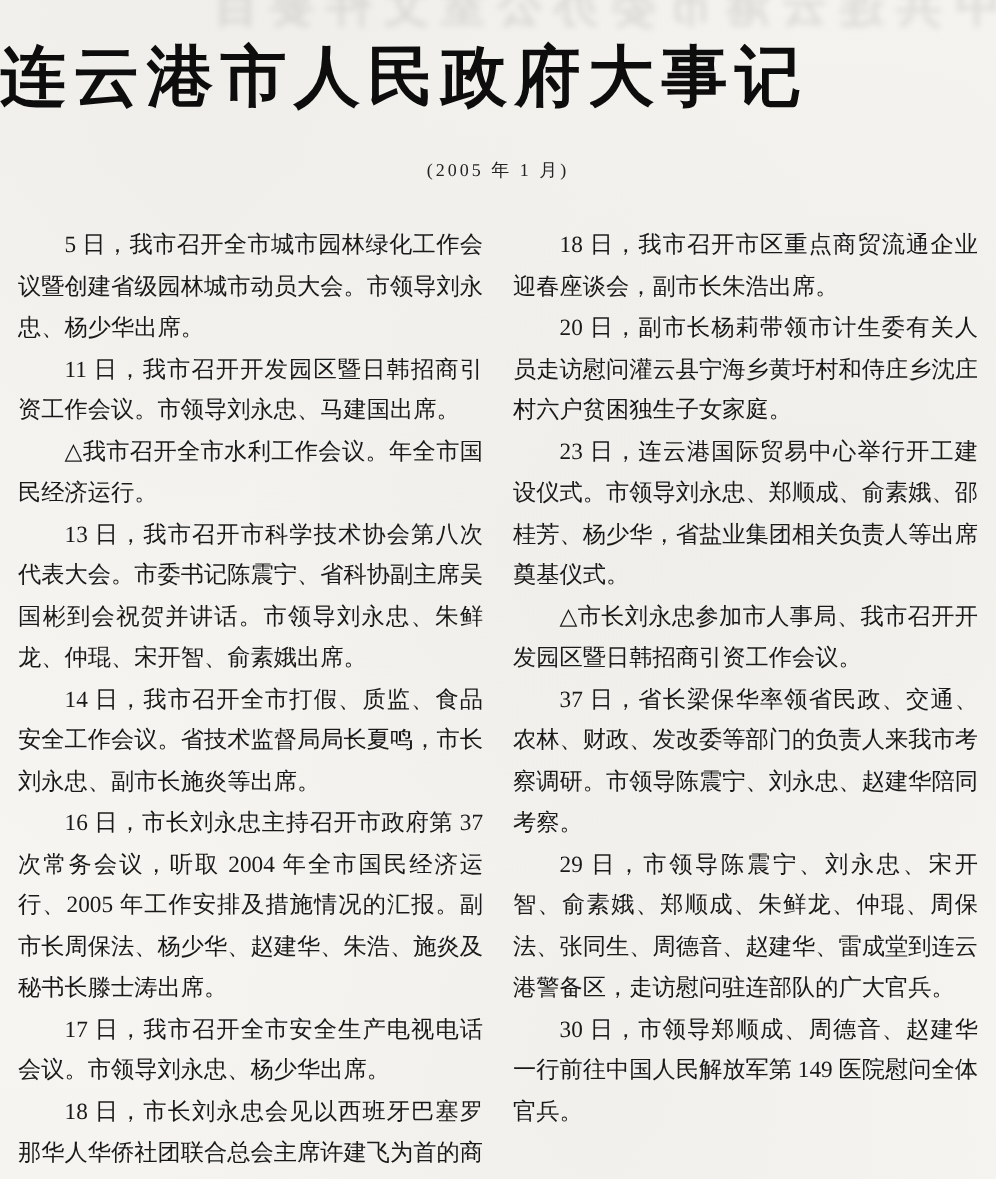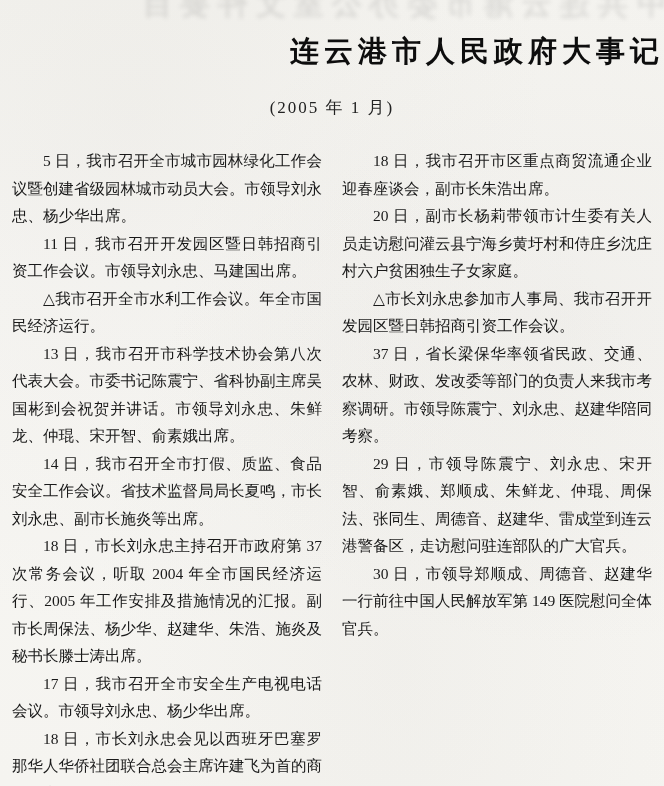--- a/index.html
+++ b/index.html
@@ -29,33 +29,33 @@
     font-family:"Liberation Sans","DejaVu Sans",sans-serif;
     font-weight:bold;
     font-size:30px;
     letter-spacing:8px;
     white-space:nowrap;
     overflow:hidden;
     pointer-events:none;
   }
   .title {
     margin:0;
-    padding-top:32px;
-    text-align:right;
+    padding-top:22px;
+    text-align:left;
     font-family:"Liberation Sans","DejaVu Sans",sans-serif;
     font-weight:900;
-    font-size:29px;
+    font-size:44px;
     letter-spacing:5px;
     color:#0d0d0d;
   }
   .subtitle {
     margin:0;
     padding-top:24px;
     text-align:center;
-    font-size:17px;
+    font-size:12px;
     letter-spacing:2px;
     color:#222;
   }
   .columns {
     display:flex;
     gap:20px;
     padding:28px 12px 0 12px;
   }
   .col {
     flex:1 1 0;
@@ -83,29 +83,30 @@
   <p class="subtitle">(2005 年 1 月)</p>
 
   <div class="columns">
 
     <div class="col">
       <p>5 日，我市召开全市城市园林绿化工作会议暨创建省级园林城市动员大会。市领导刘永忠、杨少华出席。</p>
       <p>11 日，我市召开开发园区暨日韩招商引资工作会议。市领导刘永忠、马建国出席。</p>
       <p>△我市召开全市水利工作会议。年全市国民经济运行。</p>
       <p>13 日，我市召开市科学技术协会第八次代表大会。市委书记陈震宁、省科协副主席吴国彬到会祝贺并讲话。市领导刘永忠、朱鲜龙、仲琨、宋开智、俞素娥出席。</p>
       <p>14 日，我市召开全市打假、质监、食品安全工作会议。省技术监督局局长夏鸣，市长刘永忠、副市长施炎等出席。</p>
-      <p>18 日，市长刘永忠主持召开市政府第 37 次常务会议，听取 2004 年全市国民经济运行、2005 年工作安排及措施情况的汇报。副市长周保法、杨少华、赵建华、朱浩、施炎及秘书长滕士涛出席。</p>
+      <p>16 日，市长刘永忠主持召开市政府第 37 次常务会议，听取 2004 年全市国民经济运行、2005 年工作安排及措施情况的汇报。副市长周保法、杨少华、赵建华、朱浩、施炎及秘书长滕士涛出席。</p>
       <p>17 日，我市召开全市安全生产电视电话会议。市领导刘永忠、杨少华出席。</p>
       <p>18 日，市长刘永忠会见以西班牙巴塞罗那华人华侨社团联合总会主席许建飞为首的商务考察团一行。</p>
 
     </div>
 
     <div class="col">
       <p>18 日，我市召开市区重点商贸流通企业迎春座谈会，副市长朱浩出席。</p>
       <p>20 日，副市长杨莉带领市计生委有关人员走访慰问灌云县宁海乡黄圩村和侍庄乡沈庄村六户贫困独生子女家庭。</p>
+      <p>23 日，连云港国际贸易中心举行开工建设仪式。市领导刘永忠、郑顺成、俞素娥、邵桂芳、杨少华，省盐业集团相关负责人等出席奠基仪式。</p>
       <p>△市长刘永忠参加市人事局、我市召开开发园区暨日韩招商引资工作会议。</p>
       <p>37 日，省长梁保华率领省民政、交通、农林、财政、发改委等部门的负责人来我市考察调研。市领导陈震宁、刘永忠、赵建华陪同考察。</p>
       <p>29 日，市领导陈震宁、刘永忠、宋开智、俞素娥、郑顺成、朱鲜龙、仲琨、周保法、张同生、周德音、赵建华、雷成堂到连云港警备区，走访慰问驻连部队的广大官兵。</p>
       <p>30 日，市领导郑顺成、周德音、赵建华一行前往中国人民解放军第 149 医院慰问全体官兵。</p>
     </div>
 
   </div>
 </div>
 
 </body></html>

